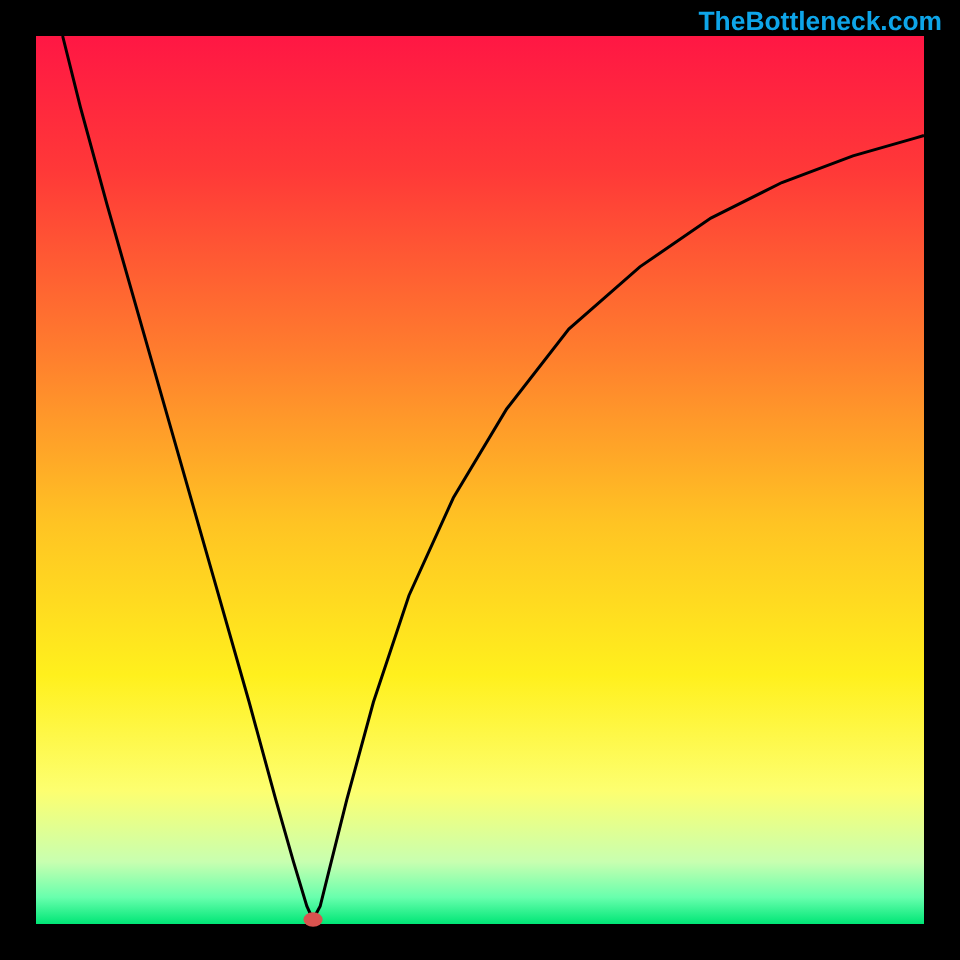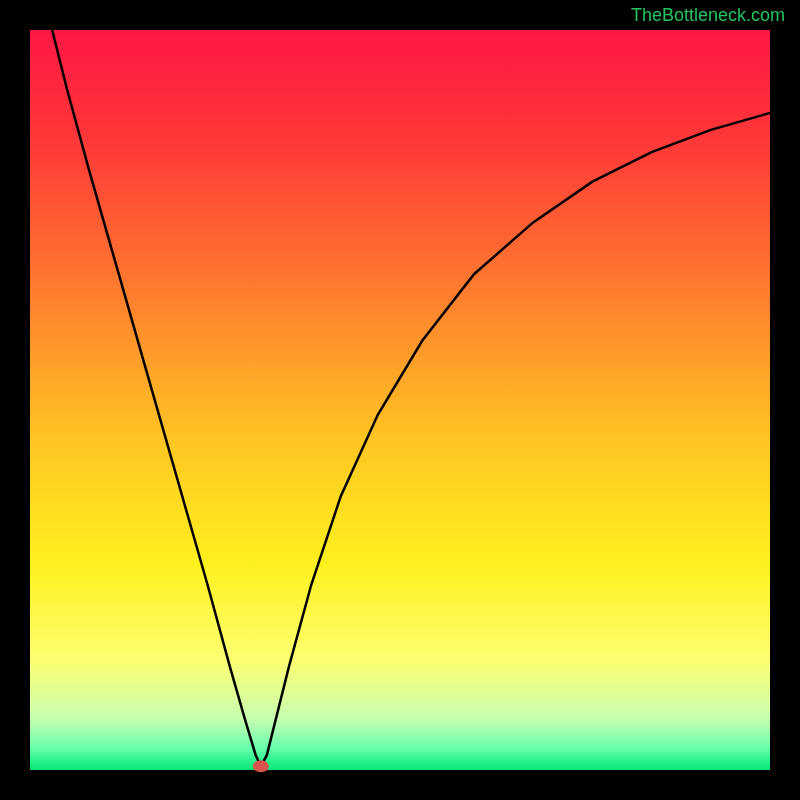--- a/index.html
+++ b/index.html
@@ -15,23 +15,23 @@
     position: absolute;
     top: 0;
     left: 0;
     width: 800px;
     height: 800px;
   }
   .watermark {
     position: absolute;
     top: 5px;
     right: 15px;
-    color: #22c55e;
-    font-size: 18px;
-    font-weight: normal;
+    color: #0ea5e9;
+    font-size: 22px;
+    font-weight: bold;
     z-index: 10;
   }
 </style>
 </head>
 <body>
 
 <div class="chart-container">
   <svg width="800" height="800" viewBox="0 0 800 800">
     <defs>
       <linearGradient id="bgGrad" x1="0" y1="0" x2="0" y2="1">

